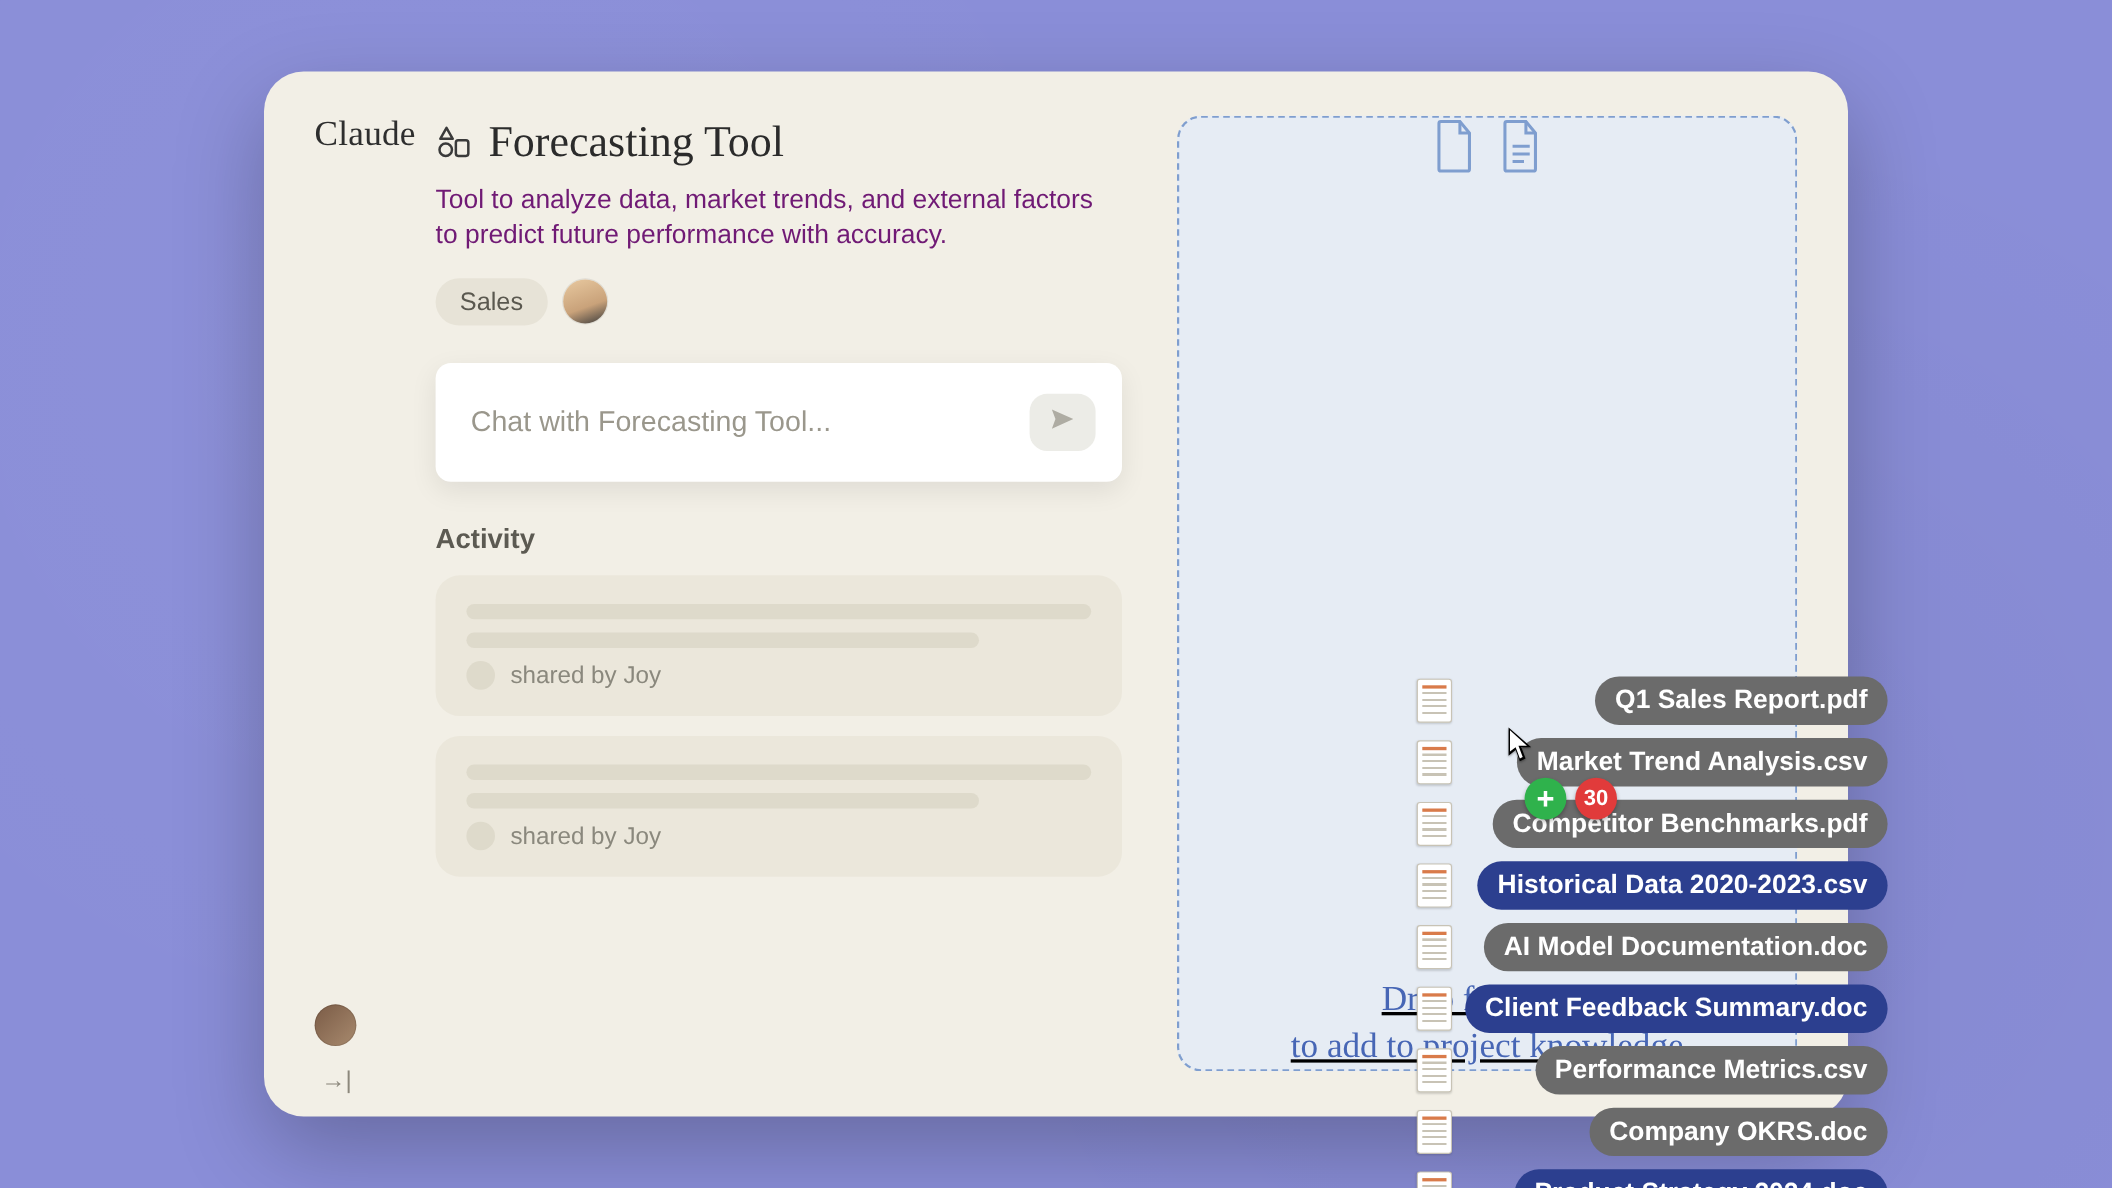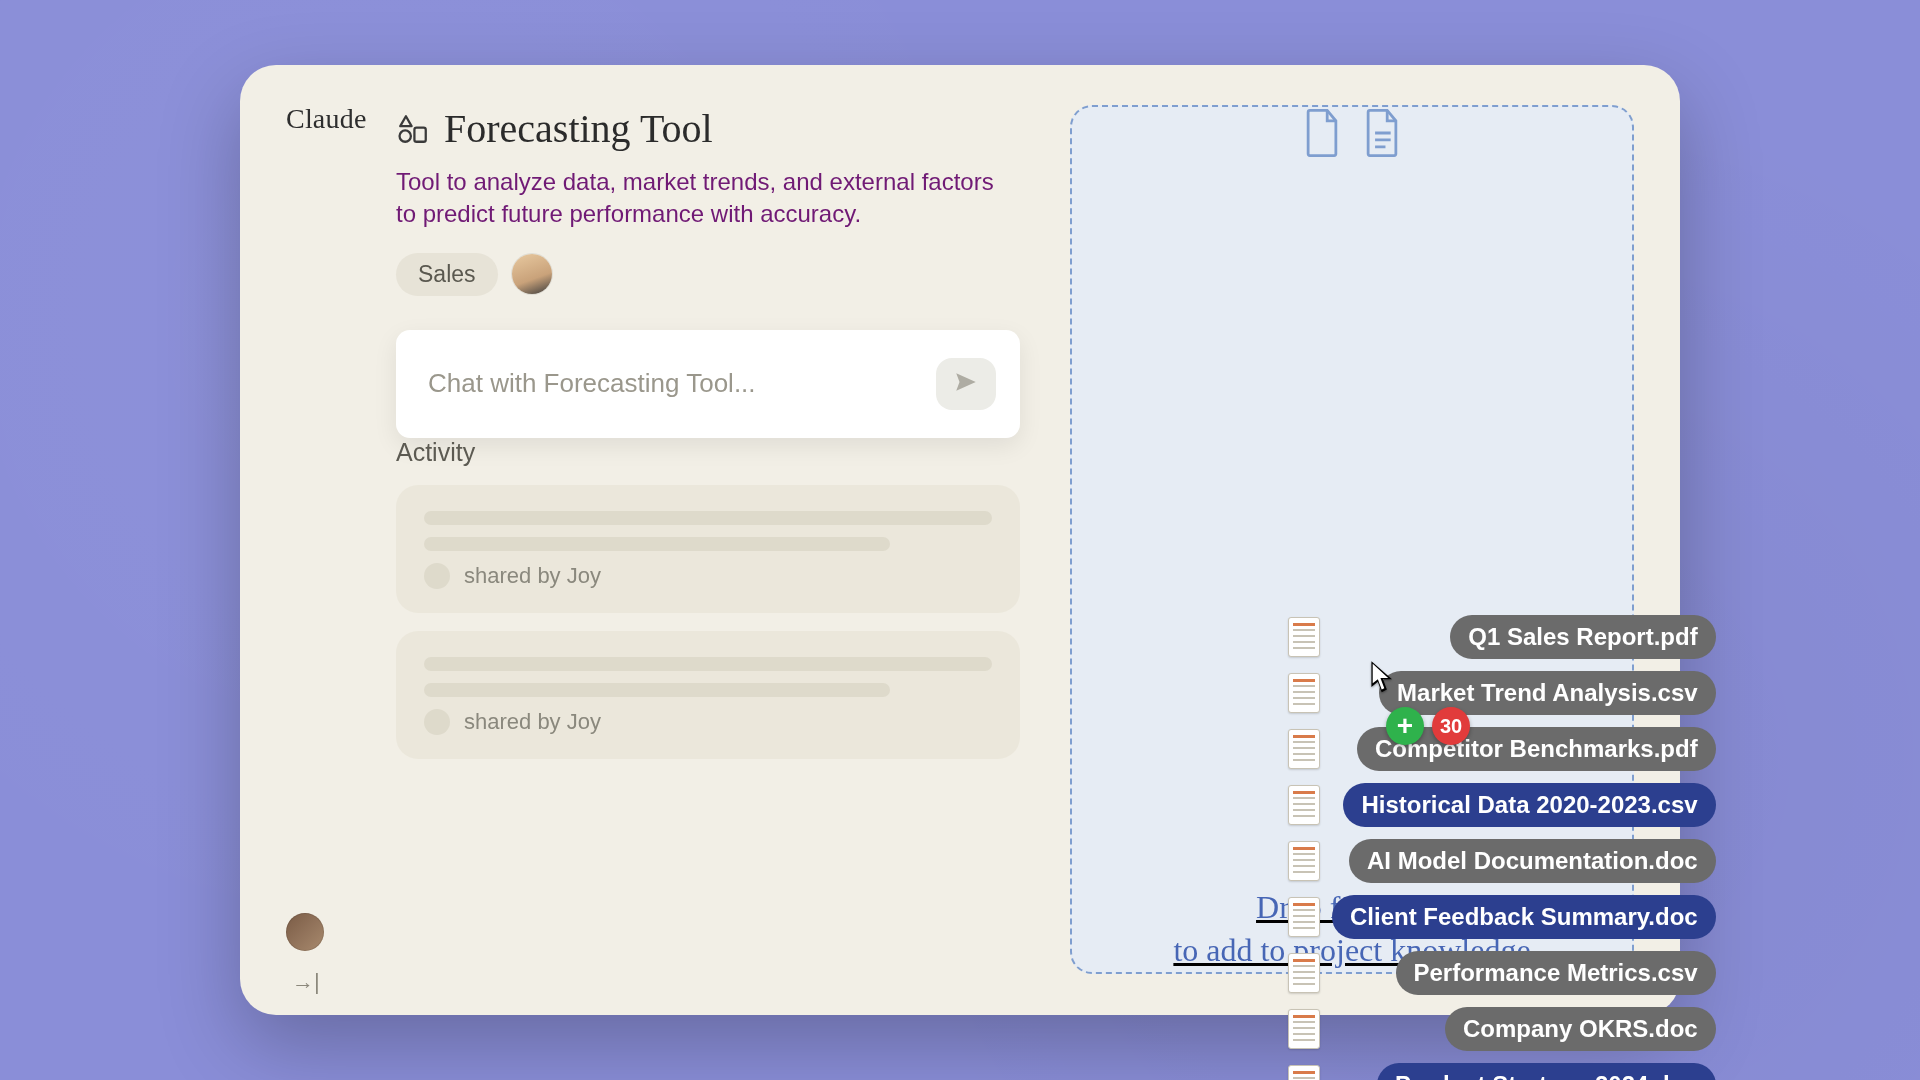--- a/index.html
+++ b/index.html
@@ -11,21 +11,21 @@
       radial-gradient(circle at 20% 30%,rgba(255,255,255,.03),transparent 40%),
       radial-gradient(circle at 80% 70%,rgba(0,0,0,.04),transparent 40%);}
 
   .window{position:relative;width:1440px;height:950px;background:#f2efe6;
     border-radius:36px;box-shadow:0 30px 80px rgba(0,0,0,.25);
     padding:38px 46px 20px 46px;box-sizing:border-box;display:flex;}
 
   
   .rail{width:110px;flex:0 0 110px;display:flex;flex-direction:column;
     align-items:flex-start;height:100%;}
-  .brand{font-family:Georgia,'Times New Roman',serif;font-size:28px;
+  .brand{font-family:Georgia,'Times New Roman',serif;font-size:32px;
     color:#2e2e2e;letter-spacing:.2px;}
   .rail-spacer{flex:1;}
   .rail-avatar{width:38px;height:38px;border-radius:50%;
     background:linear-gradient(135deg,#7a5b46,#a88a6e);margin-bottom:18px;
     box-shadow:inset 0 0 0 1px rgba(0,0,0,.1);}
   .collapse{color:#8c887c;font-size:22px;padding-left:6px;}
 
   
   .main{flex:1;padding-right:40px;display:flex;flex-direction:column;}
   .title-row{display:flex;align-items:center;gap:14px;margin-top:2px;}
@@ -44,21 +44,21 @@
   .chat-card{margin-top:34px;background:#fff;border-radius:14px;
     box-shadow:0 8px 24px rgba(0,0,0,.08);padding:28px 24px 28px 30px;
     display:flex;align-items:center;gap:18px;}
   .chat-input{flex:1;border:0;outline:0;font-size:26px;color:#333;
     background:transparent;}
   .chat-input::placeholder{color:#9a978c;}
   .send{width:60px;height:52px;border-radius:16px;background:#ecece7;
     display:flex;align-items:center;justify-content:center;color:#aeaca3;}
   .send svg{width:26px;height:26px;}
 
-  .section-h{font-size:25px;color:#5c5a52;}
+  .section-h{margin-top:38px;font-size:25px;color:#5c5a52;font-weight:bold;}
 
   .act-card{margin-top:18px;background:#ebe7db;border-radius:22px;
     padding:26px 28px 24px 28px;}
   .skel{height:14px;border-radius:8px;background:#dedacb;margin-bottom:12px;}
   .skel.long{width:100%;}
   .skel.med{width:82%;}
   .act-by{display:flex;align-items:center;gap:14px;margin-top:8px;
     color:#8a887d;font-size:22px;}
   .act-by .dot{width:26px;height:26px;border-radius:50%;background:#dedacb;}
 

